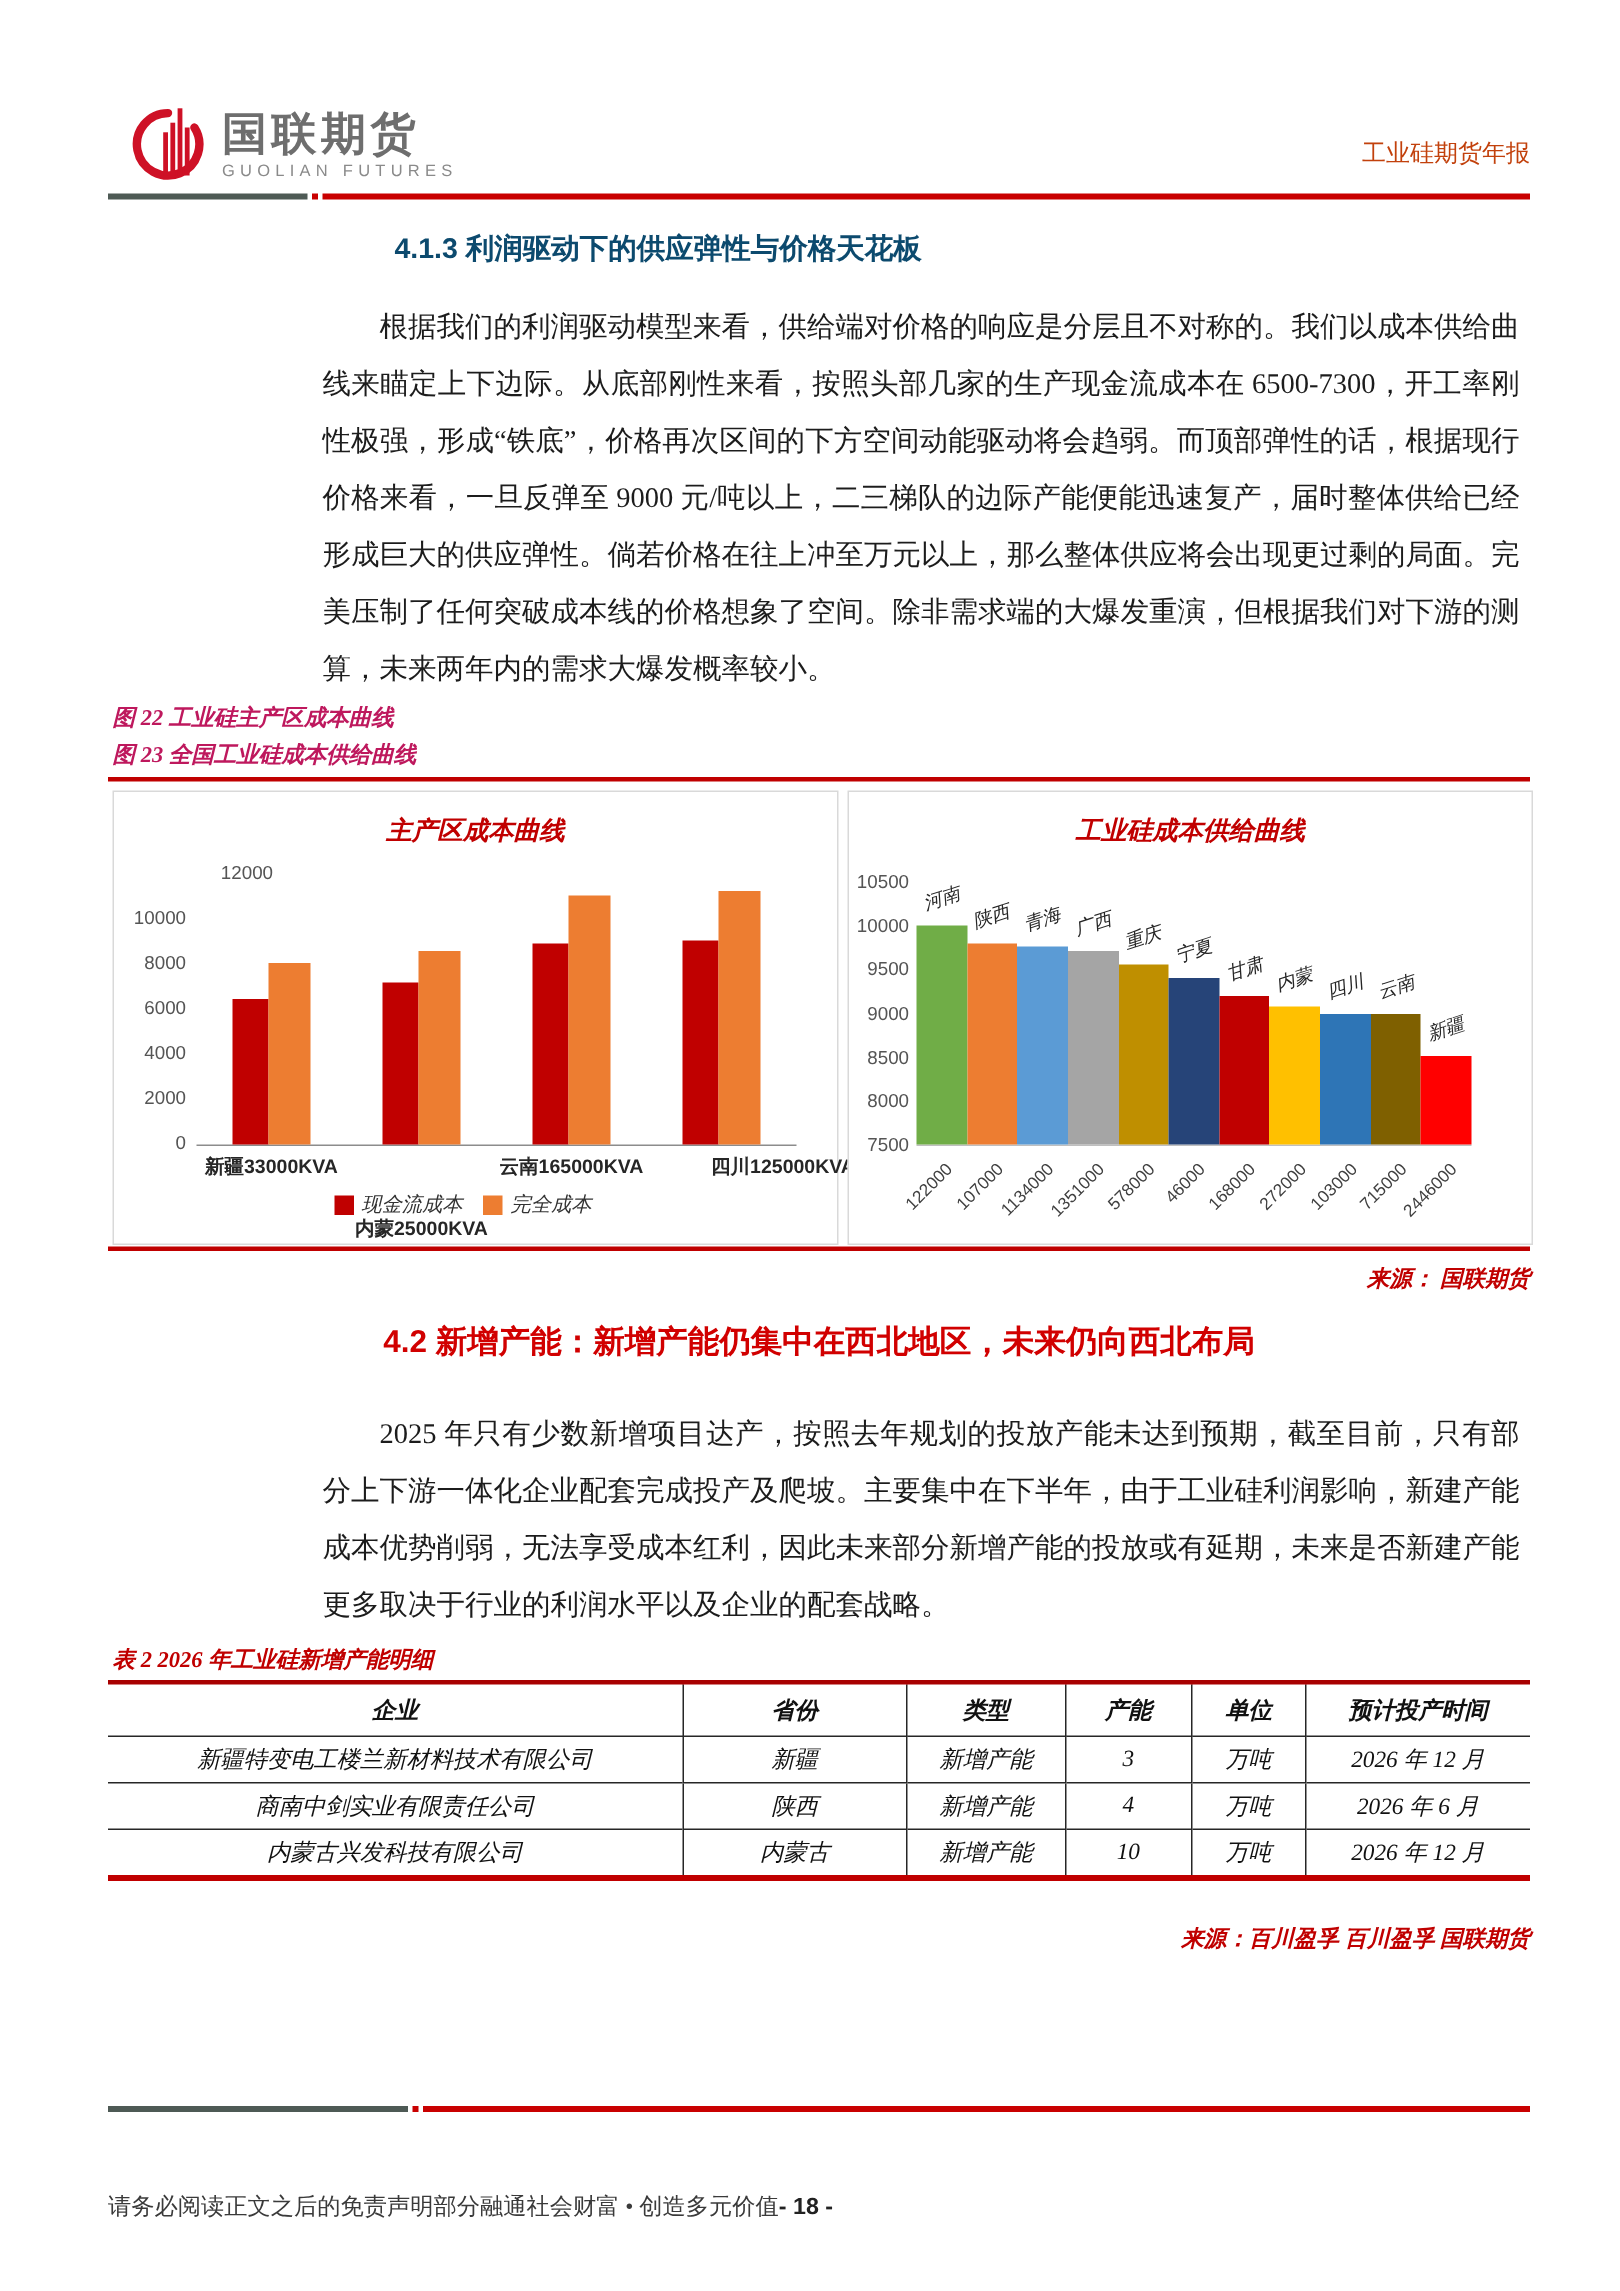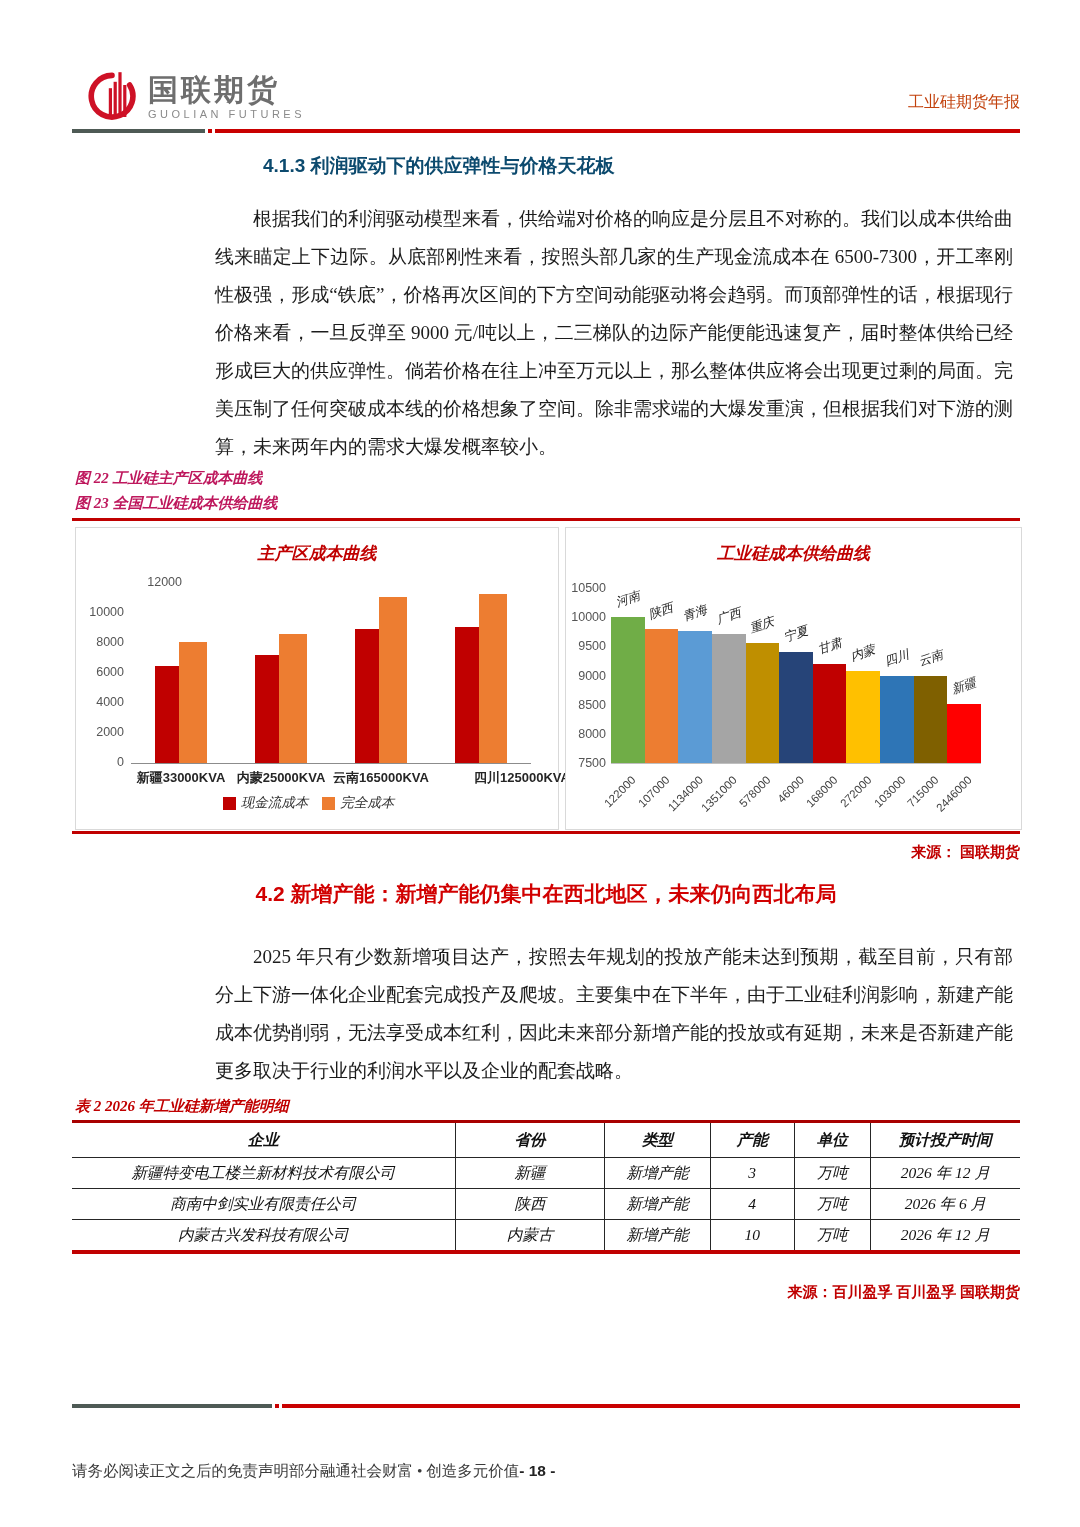--- a/index.html
+++ b/index.html
@@ -47,21 +47,21 @@
   .legend-item{display:flex;align-items:center;gap:5px;font-size:13.5px;font-style:italic;color:#333;}
   .legend-sq{width:13px;height:13px;display:inline-block;}
 
   .plotR{position:absolute;left:45px;top:60px;width:370px;height:175px;border-bottom:1px solid #bfbfbf;
          display:flex;align-items:flex-end;}
   .barR{flex:1;}
   .provlab{position:absolute;font-size:12.5px;font-style:italic;color:#262626;white-space:nowrap;}
   .xlabR{position:absolute;font-family:"Liberation Sans",sans-serif;font-size:11.5px;color:#404040;
          white-space:nowrap;transform:rotate(-45deg);transform-origin:100% 50%;}
 
-  .source{position:absolute;right:60px;color:#c00000;font-weight:bold;font-size:15px;}
+  .source{position:absolute;right:60px;color:#c00000;font-weight:bold;font-size:15px;font-style:italic;}
   .src1{top:843px;}
   .src2{top:1283px;}
 
   .h42{position:absolute;left:72px;top:880px;width:948px;text-align:center;
        font-family:"Liberation Sans",sans-serif;font-weight:bold;font-size:21px;color:#d10000;}
   .h5{position:absolute;left:72px;top:1342px;width:948px;text-align:center;
       font-family:"Liberation Sans",sans-serif;font-weight:bold;font-size:22px;color:#d10000;}
 
   .tablecap{position:absolute;left:75px;top:1097px;color:#c00000;font-weight:bold;font-size:15px;font-style:italic;}
   table.cap{position:absolute;left:72px;top:1120px;width:948px;border-collapse:collapse;
@@ -132,21 +132,21 @@
           <div class="grp" style="left: 200px; width: 100px;">
             <div class="barL" style="width: 24px; height: 134.25px; background: rgb(192, 0, 0);"></div>
             <div class="barL" style="width: 28px; height: 166.5px; background: rgb(237, 125, 49);"></div>
           </div>
           <div class="grp" style="left: 300px; width: 100px;">
             <div class="barL" style="width: 24px; height: 135.75px; background: rgb(192, 0, 0);"></div>
             <div class="barL" style="width: 28px; height: 169.5px; background: rgb(237, 125, 49);"></div>
           </div>
         </div>
         <div class="catlab" style="left: 50px; width: 110px;">新疆33000KVA</div>
-        <div class="catlab" style="left: 150px; width: 110px;">内蒙25000KVA</div>
+        <div class="catlab" style="left: 150px; width: 110px; margin-top: 41px;">内蒙25000KVA</div>
         <div class="catlab" style="left: 250px; width: 110px;">云南165000KVA</div>
         <div class="catlab" style="left: 350px; width: 110px; margin-left: 41px;">四川125000KVA</div>
         <div class="legend">
           <div class="legend-item">
             <div class="legend-sq" style="background: rgb(192, 0, 0);"></div>
             <span>现金流成本</span>
           </div>
           <div class="legend-item">
             <div class="legend-sq" style="background: rgb(237, 125, 49);"></div>
             <span>完全成本</span>

